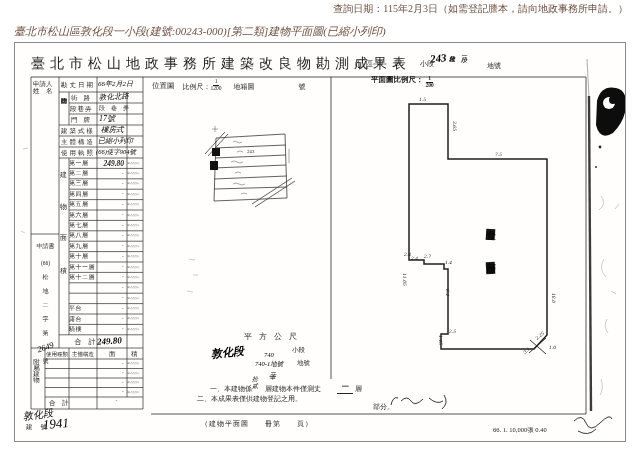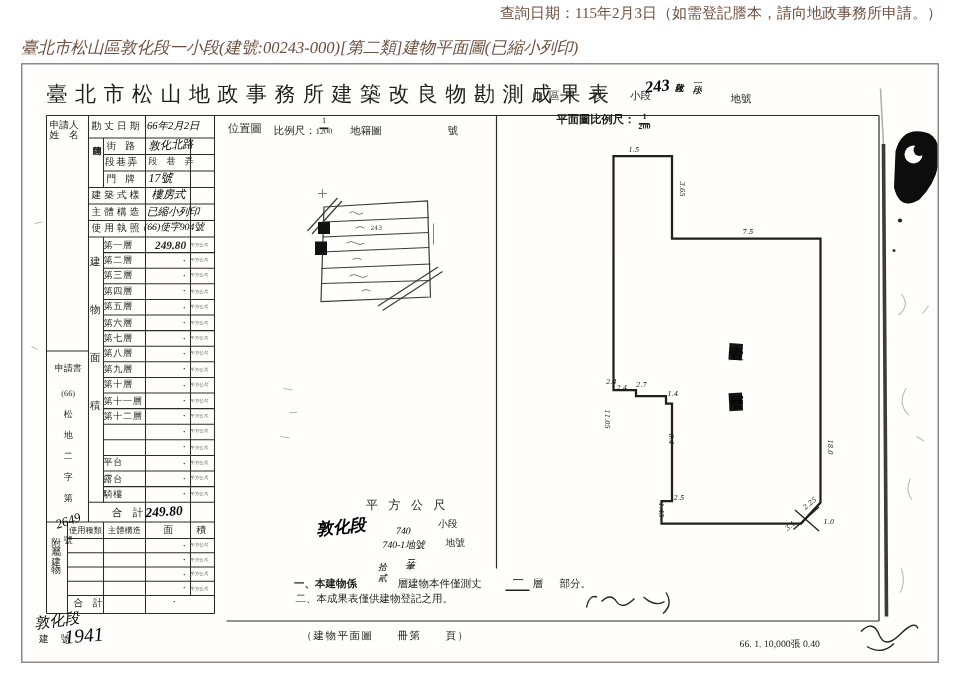--- a/index.html
+++ b/index.html
@@ -357,27 +357,27 @@
     </div>
 
     <div class="t" style="left:229px;top:289px;font-size:8px;letter-spacing:7px;">平方公尺</div>
     <div class="t" style="left:277px;top:303px;font-size:6.5px;">小段</div>
     <div class="t" style="left:282px;top:316px;font-size:6.5px;">地號</div>
     <div class="t hand" style="left:196px;top:303px;font-size:11px;font-weight:bold;transform:rotate(-6deg);">敦化段</div>
     <div class="t hand" style="left:249px;top:308px;font-size:6.5px;">740</div>
     <div class="t hand" style="left:240px;top:317px;font-size:6.5px;">740-1地號</div>
     <div class="t hand v" style="left:254px;top:325px;height:18px;font-size:6.5px;">二筆</div>
 
-    <div class="t" style="left:181px;top:342px;font-size:7px;font-weight:bold;">一、本建物係</div>
+    <div class="t" style="left:195px;top:342px;font-size:7px;">一、本建物係</div>
     <div class="t hand" style="left:237px;top:333px;font-size:6px;line-height:6.5px;">拾
 貳</div>
     <div class="t" style="left:250px;top:342px;font-size:7px;">層建物本件僅測丈</div>
     <div class="t hand" style="left:322px;top:340px;font-size:7.5px;border-bottom:1px solid #222;padding:0 4px 1px;">一</div>
     <div class="t" style="left:340px;top:342px;font-size:7px;">層</div>
-    <div class="t" style="left:358px;top:342px;font-size:7px;">部分。</div>
+    <div class="t" style="left:358px;top:360px;font-size:7px;">部分。</div>
     <div class="t" style="left:182px;top:352px;font-size:7px;">二、本成果表僅供建物登記之用。</div>
 
     <div class="t" style="left:186px;top:377px;font-size:7px;letter-spacing:1px;">（建物平面圖　　冊第　　頁）</div>
     <div class="t" style="left:478px;top:383px;font-size:6.5px;">66. 1. 10,000張 0.40</div>
     <div class="t hand" style="left:8px;top:366px;font-size:10px;transform:rotate(-8deg);">敦化段</div>
     <div class="t" style="left:11px;top:380px;font-size:6.5px;letter-spacing:8px;">建號</div>
     <div class="t hand" style="left:28px;top:374px;font-size:13px;transform:rotate(-5deg);">1941</div>
 
   </div>
 </div>

